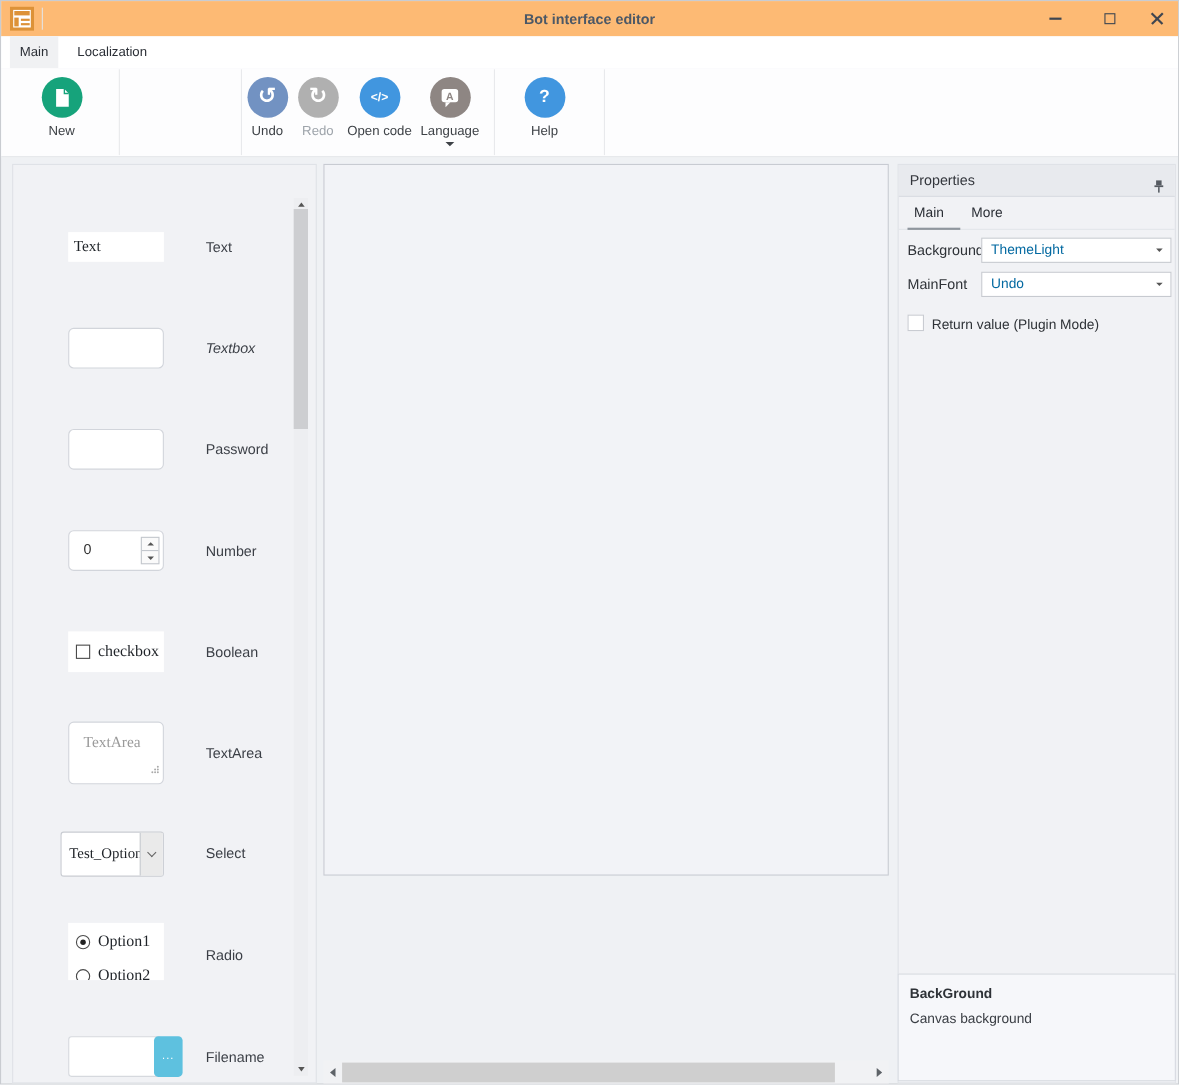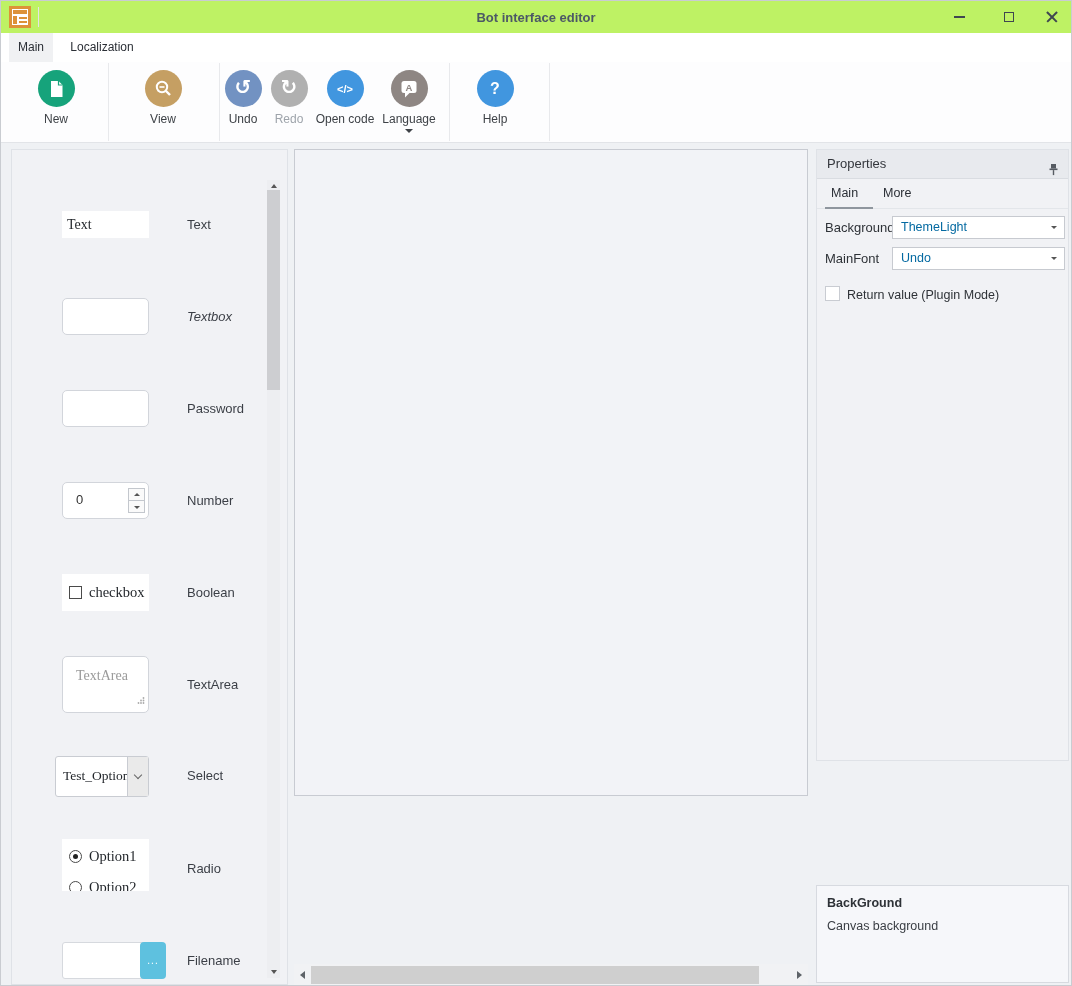--- a/index.html
+++ b/index.html
@@ -2,21 +2,21 @@
 <html><head>
 <meta charset="utf-8">
 <style>
   * { margin:0; padding:0; box-sizing:border-box; }
   html,body { background:#E9EBEE; }
   body { font-family:"Liberation Sans", sans-serif; }
   .win { position:relative; width:1072px; height:986px; background:#EFF1F4;
          border:1px solid #C9CCD1; overflow:hidden; }
 
   
-  .titlebar { position:absolute; left:0; top:0; width:100%; height:32px; background:#bef264; }
+  .titlebar { position:absolute; left:0; top:0; width:100%; height:32px; background:#fdba74; }
   .appicon { position:absolute; left:8px; top:5px; }
   .tb-sep { position:absolute; left:37px; top:6px; height:20px; border-left:1px solid #E4E4E4; }
   .wtitle { position:absolute; left:0; top:9px; width:100%; text-align:center;
             font-size:13px; font-weight:bold; color:#4C5866; }
   .wctl { position:absolute; top:0; width:30px; height:32px; display:flex;
           align-items:center; justify-content:center; cursor:default; }
   .min-glyph { width:11px; height:2px; background:#3F4650; }
   .max-glyph { width:10px; height:10px; border:1.5px solid #3F4650; }
   .x-glyph { position:relative; width:12px; height:12px; }
   .x-glyph::before,.x-glyph::after { content:""; position:absolute; left:-1px; top:5px;
@@ -91,21 +91,21 @@
   .tri-left { width:0; height:0; border-top:4px solid transparent; border-bottom:4px solid transparent;
               border-right:5px solid #5E6368; }
   .tri-right { width:0; height:0; border-top:4px solid transparent; border-bottom:4px solid transparent;
                border-left:5px solid #5E6368; }
 
   
   .canvas { position:absolute; left:293px; top:148px; width:514px; height:647px;
             background:#F2F3F7; border:1px solid #C8CBD2; }
 
   
-  .rpanel { left:815px; top:148px; width:253px; height:612px; }
+  .rpanel { left:815px; top:148px; width:253px; height:836px; }
   .ptabrow { position:absolute; left:0; top:30px; width:100%; height:29px;
              border-bottom:1px solid #E3E6EA; }
   .ptab { position:absolute; top:6px; font-size:12.5px; color:#2B2F36; }
   .ptab-underline { position:absolute; left:8px; top:27px; width:48px; height:2px; background:#8F969E; }
   .prop-label { position:absolute; left:8px; font-size:13px; color:#2E3237; }
   .prop-select { position:absolute; left:75px; width:173px; height:23px; background:#FFF;
                  border:1px solid #C7CAD0; font-size:12.5px; color:#0369a1;
                  line-height:21px; padding-left:8px; }
   .prop-select .dd { position:absolute; right:7px; top:9px; }
   .pchk { position:absolute; left:8px; width:15px; height:15px; background:#FFF;
@@ -155,30 +155,20 @@
       <div class="circ" style="background:#16A37B;">
         <svg width="15" height="18" viewBox="0 0 15 18">
           <path d="M2 1 H9.5 L13.5 5 V17 H2 Z" fill="#FFF"></path>
           <path d="M9.5 1 V5 H13.5" fill="none" stroke="#16A37B" stroke-width="1.2"></path>
         </svg>
       </div>
       <div class="rlbl">New</div>
     </div>
     <div class="rsep" style="left:107px;"></div>
 
-    <div class="rbtn" style="left:122px;">
-      <div class="circ" style="background:#C59F63;">
-        <svg width="19" height="19" viewBox="0 0 19 19">
-          <circle cx="8" cy="8" r="5.2" fill="none" stroke="#FFF" stroke-width="2"></circle>
-          <line x1="5.5" y1="8" x2="10.5" y2="8" stroke="#FFF" stroke-width="1.6"></line>
-          <line x1="12" y1="12" x2="16" y2="16" stroke="#FFF" stroke-width="2.4"></line>
-        </svg>
-      </div>
-      <div class="rlbl">View</div>
-    </div>
     <div class="rsep" style="left:218px;"></div>
 
     <div class="rbtn" style="left:202px;">
       <div class="circ" style="background:#7292C2;">
         <span class="arrow-glyph">↺</span>
       </div>
       <div class="rlbl">Undo</div>
     </div>
     <div class="rbtn" style="left:248px;">
       <div class="circ" style="background:#B0B0B0;">

